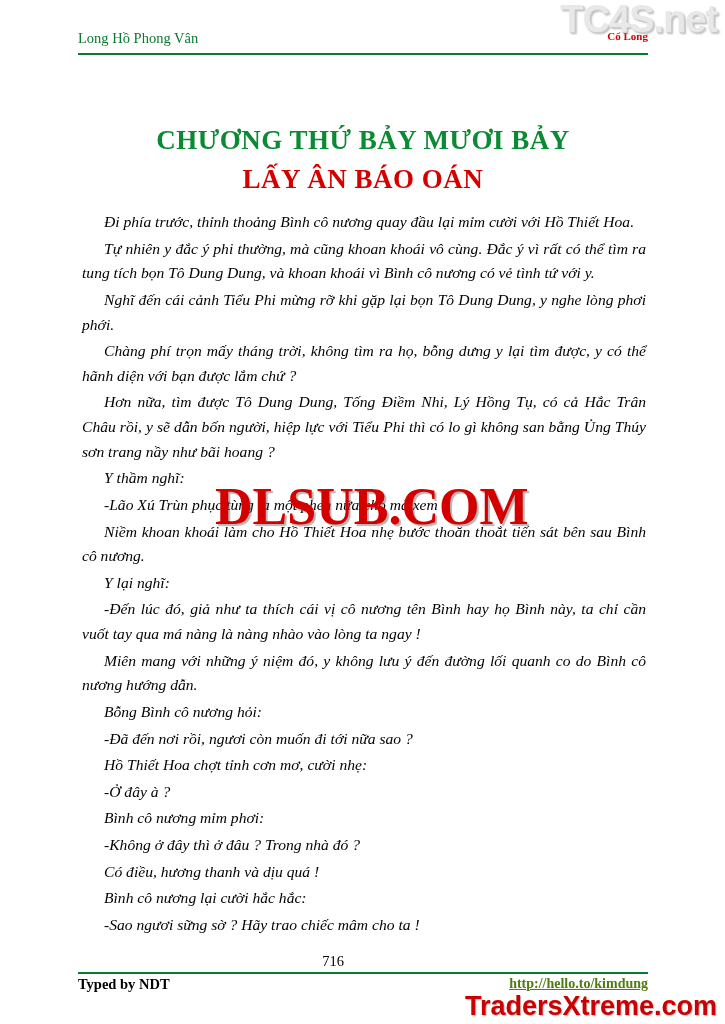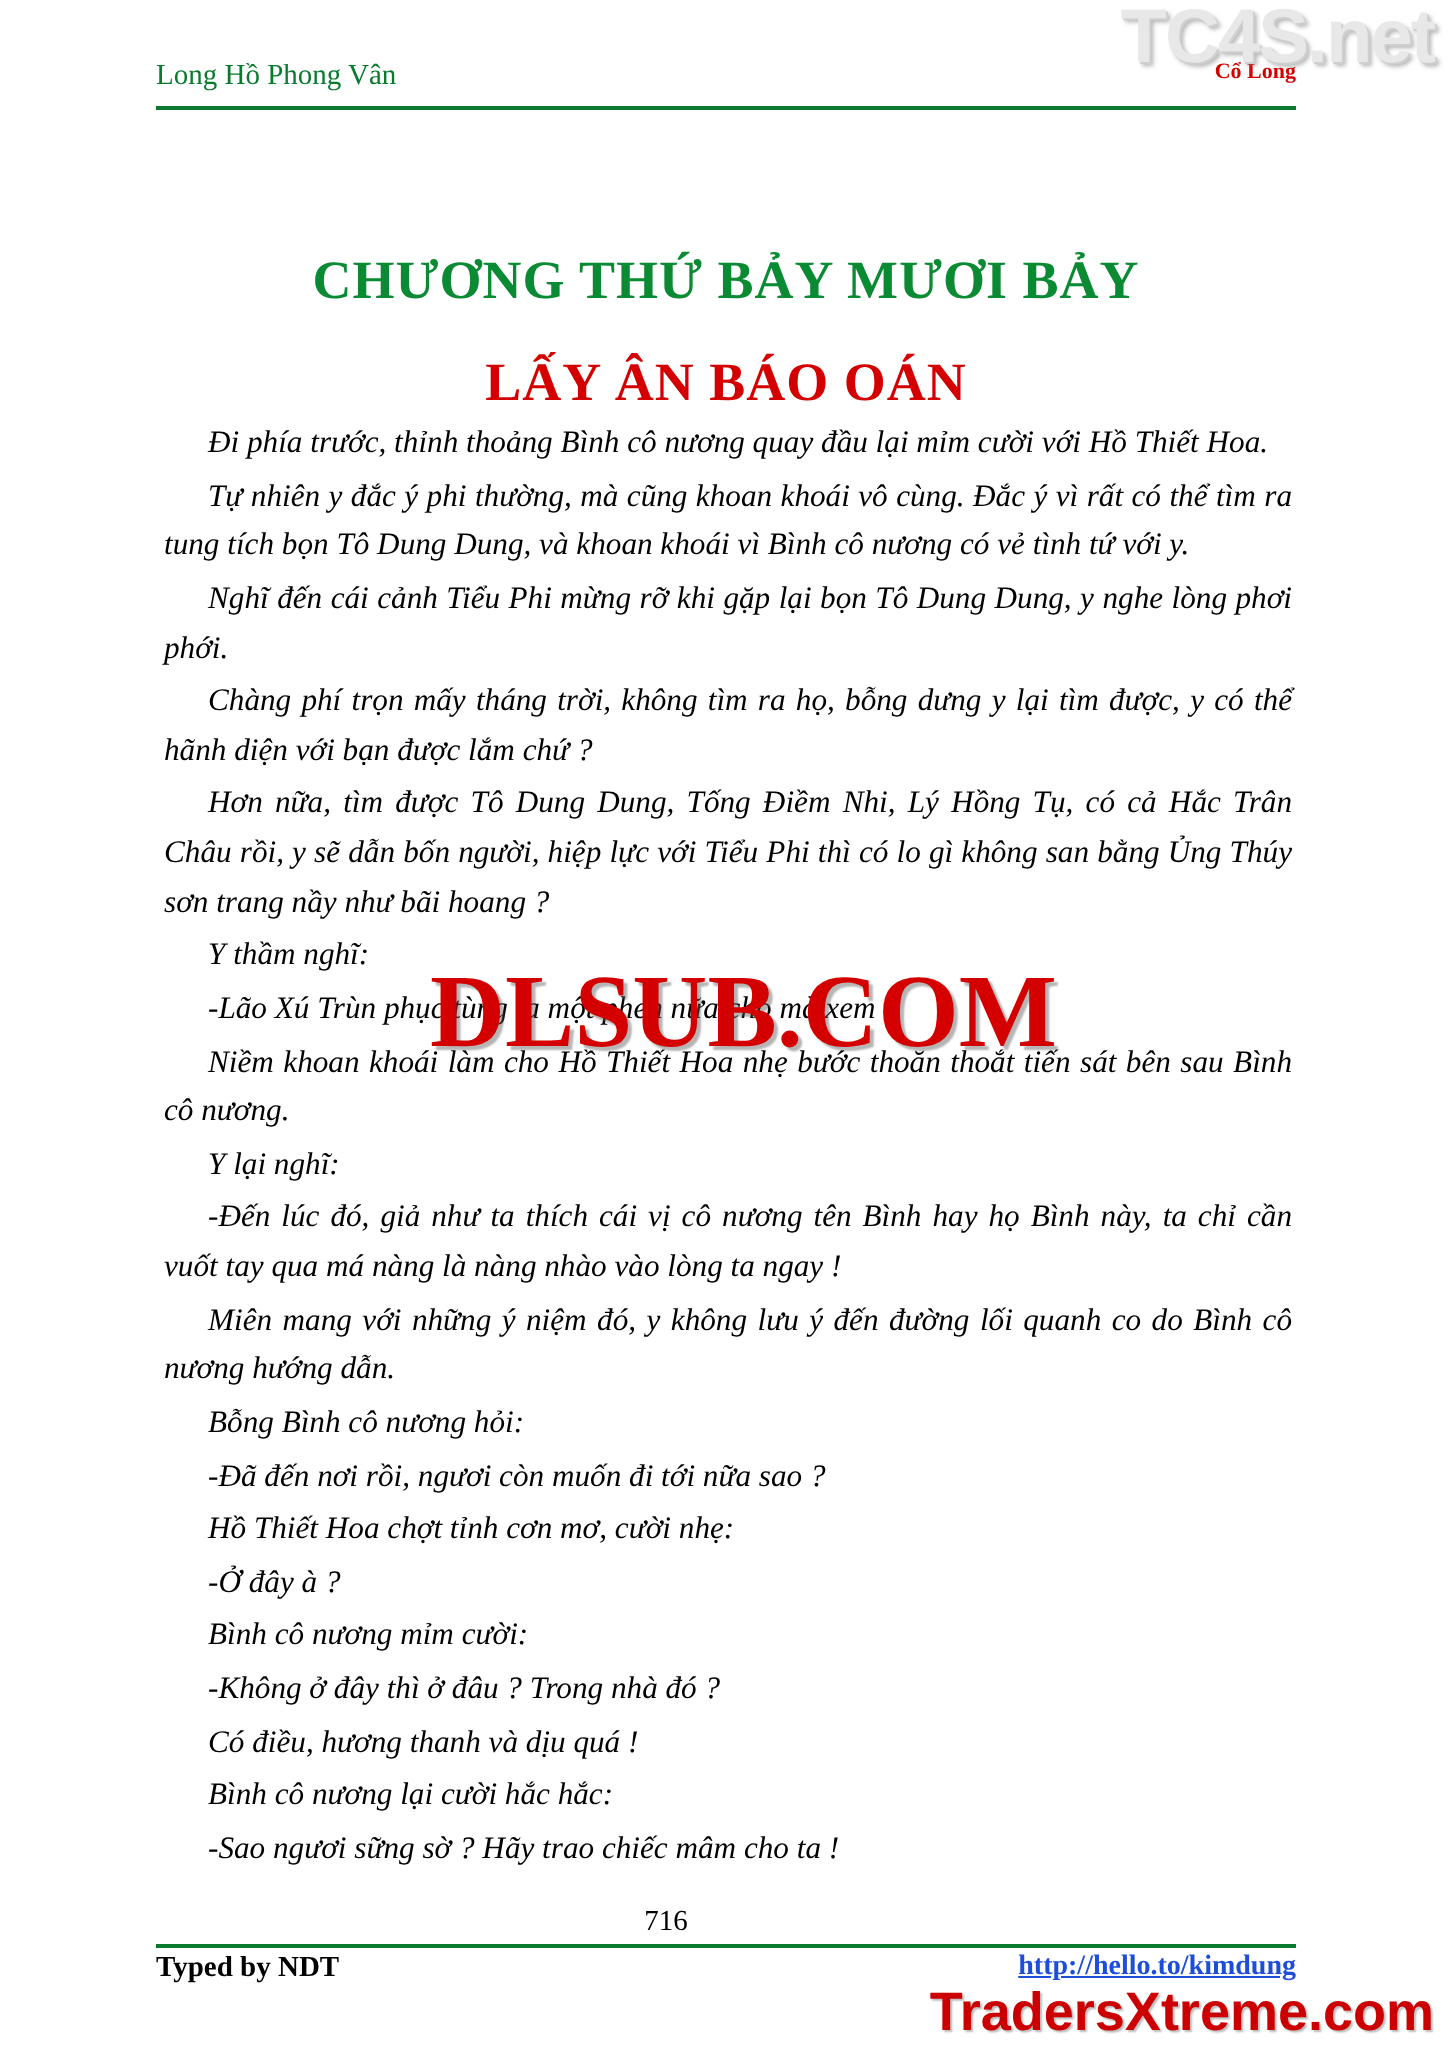--- a/index.html
+++ b/index.html
@@ -109,21 +109,21 @@
   }
   .chapter-title {
     font-size: 27px;
     font-weight: bold;
     color: #0a8a33;
     font-family: "Liberation Serif", serif;
     line-height: 1.25;
     letter-spacing: 0.5px;
   }
   .chapter-subtitle {
-    margin-top: 18px;
+    margin-top: 6px;
     font-size: 27px;
     font-weight: bold;
     color: #d40000;
     font-family: "Liberation Serif", serif;
     letter-spacing: 0.5px;
   }
 
   
   .body-text {
     position: absolute;
@@ -175,21 +175,21 @@
     top: 0;
     font-size: 14.5px;
     color: #000;
     font-family: "Liberation Serif", serif;
   }
   .footer-right {
     position: absolute;
     right: 0;
     top: 0;
     font-size: 14px;
-    color: #1d4ed8;
+    color: #4d7c0f;
     text-decoration: underline;
     font-family: "Liberation Serif", serif;
   }
 </style>
 </head>
 <body>
 
 <div class="page">
 
   <div class="wm-top">TC4S.net</div>
@@ -214,21 +214,21 @@
       <p>Y thầm nghĩ:</p>
       <p>-Lão Xú Trùn phục tùng ta một phen nữa cho mà xem !</p>
       <p>Niềm khoan khoái làm cho Hồ Thiết Hoa nhẹ bước thoăn thoắt tiến sát bên sau Bình cô nương.</p>
       <p>Y lại nghĩ:</p>
       <p>-Đến lúc đó, giả như ta thích cái vị cô nương tên Bình hay họ Bình này, ta chỉ cần vuốt tay qua má nàng là nàng nhào vào lòng ta ngay !</p>
       <p>Miên mang với những ý niệm đó, y không lưu ý đến đường lối quanh co do Bình cô nương hướng dẫn.</p>
       <p>Bỗng Bình cô nương hỏi:</p>
       <p>-Đã đến nơi rồi, ngươi còn muốn đi tới nữa sao ?</p>
       <p>Hồ Thiết Hoa chợt tỉnh cơn mơ, cười nhẹ:</p>
       <p>-Ở đây à ?</p>
-      <p>Bình cô nương mỉm cười:</p>
+      <p>Bình cô nương mỉm phơi:</p>
       <p>-Không ở đây thì ở đâu ? Trong nhà đó ?</p>
       <p>Có điều, hương thanh và dịu quá !</p>
       <p>Bình cô nương lại cười hắc hắc:</p>
       <p>-Sao ngươi sững sờ ? Hãy trao chiếc mâm cho ta !</p>
     </div>
 
   <div class="wm-mid">DLSUB.COM</div>
 
   <div class="page-number">716</div>
   <div class="footer-rule"></div>

